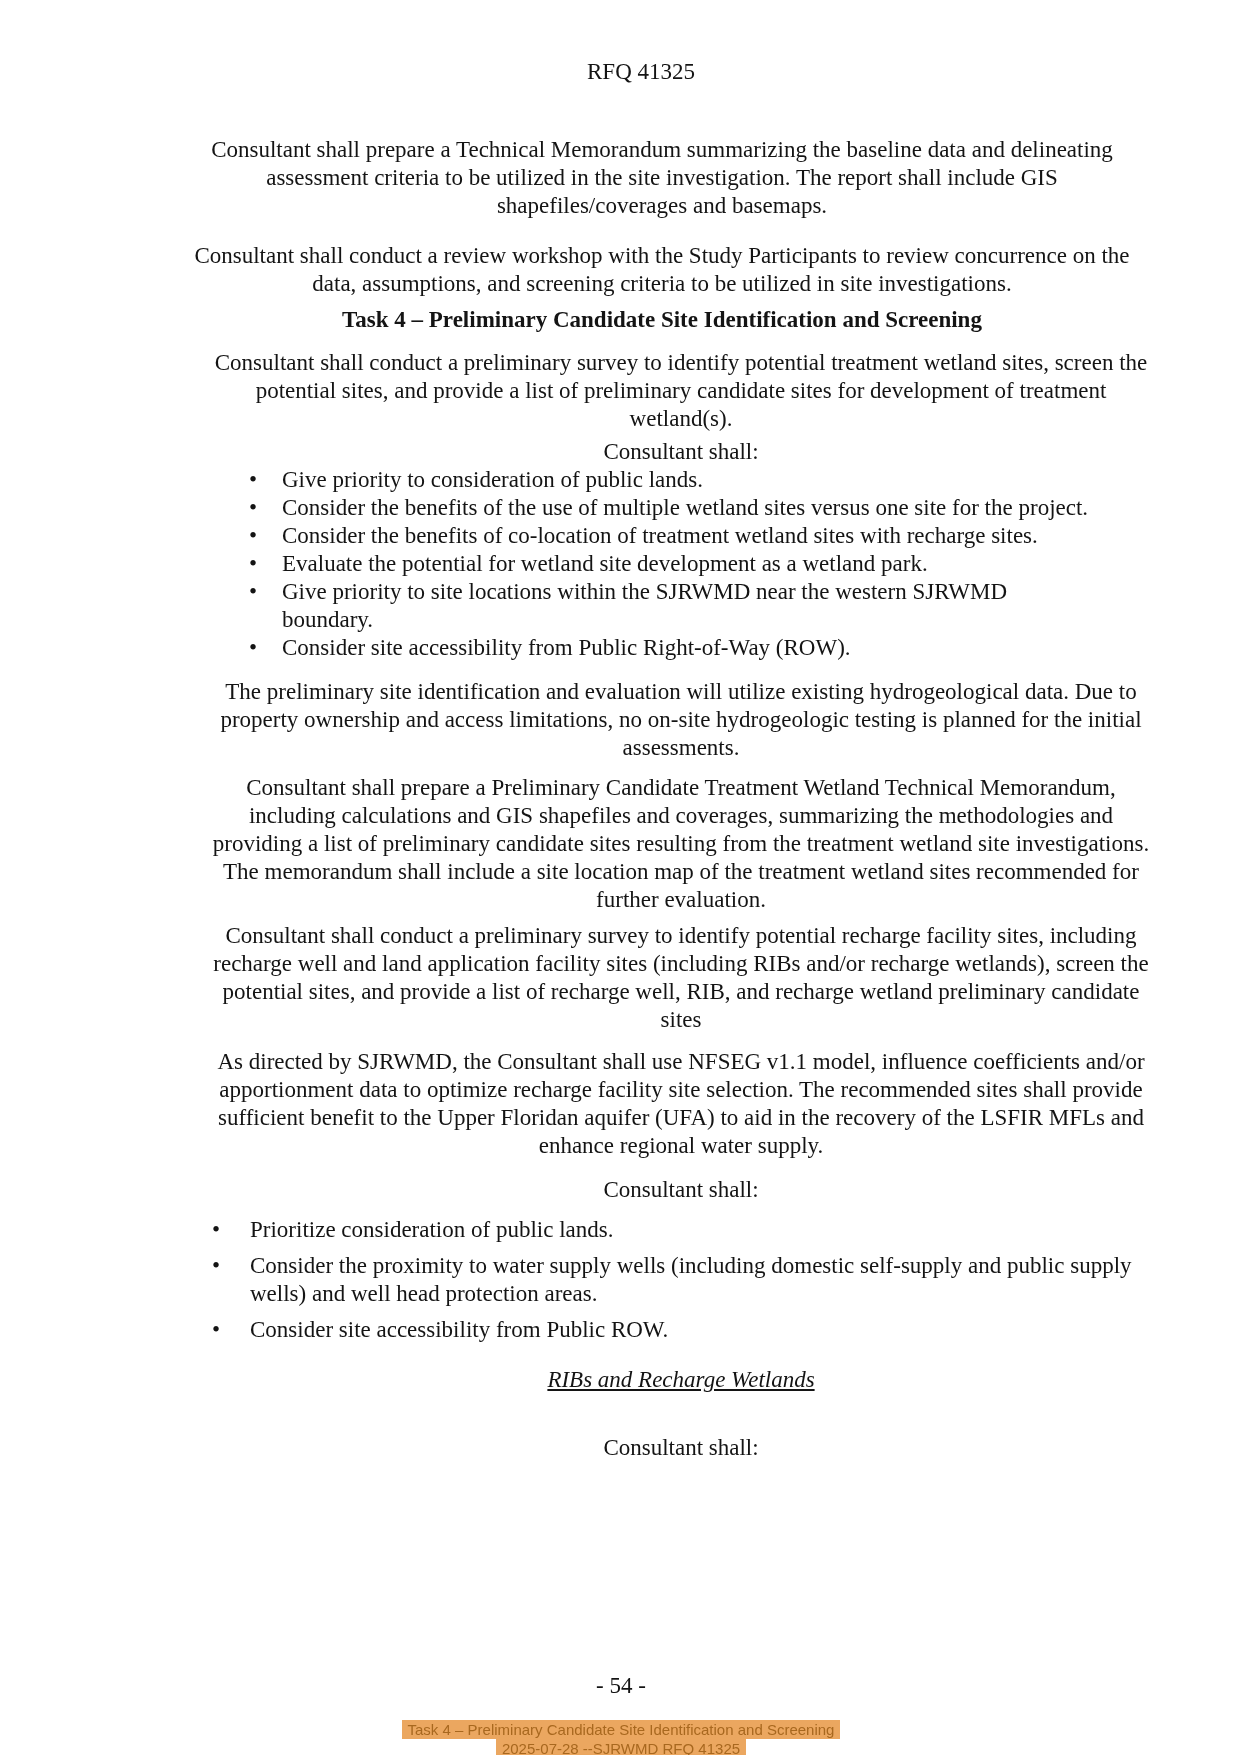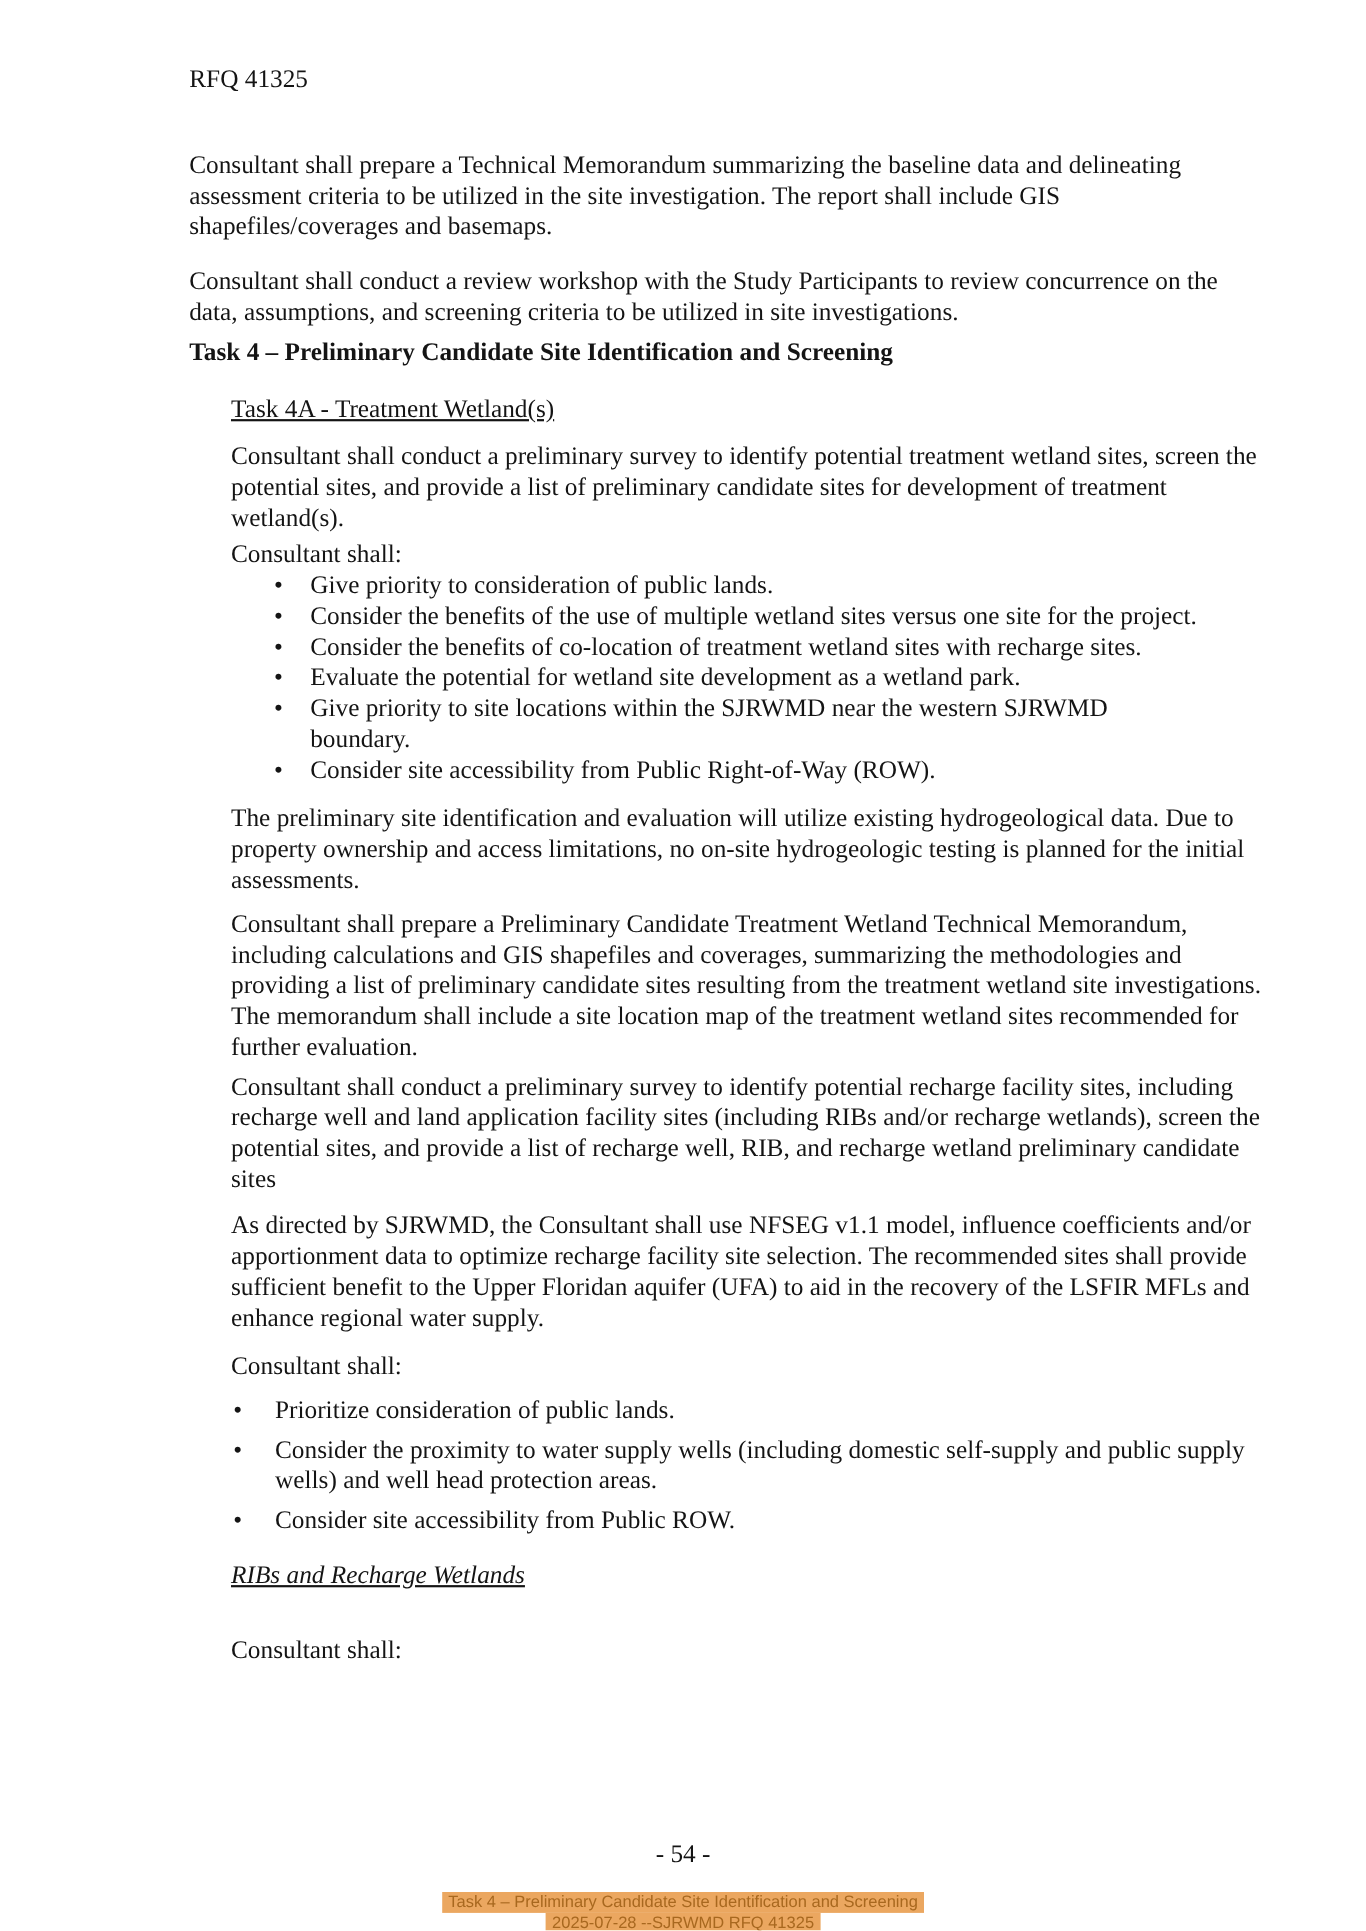--- a/index.html
+++ b/index.html
@@ -8,22 +8,22 @@
     width:1242px; height:1755px;
     margin:0 auto;
     background:#ffffff;
     overflow:hidden;
     font-family:"Liberation Serif", serif;
     font-size:23px;
     line-height:28px;
     color:#141414;
   }
   .content { padding:58px 90px 0 172px; }
-  .doc-ref { text-align:left; padding-right:42px; }
-  .p { margin:0; white-space:pre-line; }
+  .doc-ref { text-align:center; padding-right:42px; }
+  .p { margin:0; white-space:pre-line;text-align:center; }
   .mt-intro { margin-top:50px; }
   .heading-bold { font-weight:bold; margin:8px 0 0 0; }
   .indent { margin-left:38px; }
   .underlined { text-decoration:underline; }
   .italic { font-style:italic; }
   .sub-heading { margin:24px 0 0 0; }
   .p-after-head { margin-top:15px; }
   .lead { margin-top:16px; }
   .lead-tight { margin-top:5px; }
   ul.bullets { list-style:none; margin:0; padding:0; }
@@ -71,21 +71,20 @@
 
     <p class="p mt-intro">Consultant shall prepare a Technical Memorandum summarizing the baseline data and delineating
 assessment criteria to be utilized in the site investigation. The report shall include GIS
 shapefiles/coverages and basemaps.</p>
     <p class="p gap-22">Consultant shall conduct a review workshop with the Study Participants to review concurrence on the
 data, assumptions, and screening criteria to be utilized in site investigations.</p>
 
     <p class="p heading-bold">Task 4 – Preliminary Candidate Site Identification and Screening</p>
 
     <div class="indent">
-      <p class="p sub-heading underlined">Task 4A - Treatment Wetland(s)</p>
       <p class="p p-after-head">Consultant shall conduct a preliminary survey to identify potential treatment wetland sites, screen the
 potential sites, and provide a list of preliminary candidate sites for development of treatment
 wetland(s).</p>
       <p class="p lead-tight">Consultant shall:</p>
     </div>
 
     <ul class="bullets deep">
       <li>Give priority to consideration of public lands.</li>
       <li>Consider the benefits of the use of multiple wetland sites versus one site for the project.</li>
       <li>Consider the benefits of co-location of treatment wetland sites with recharge sites.</li>

